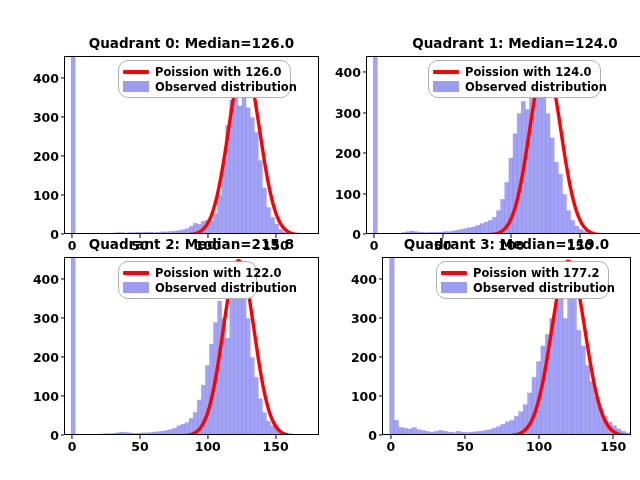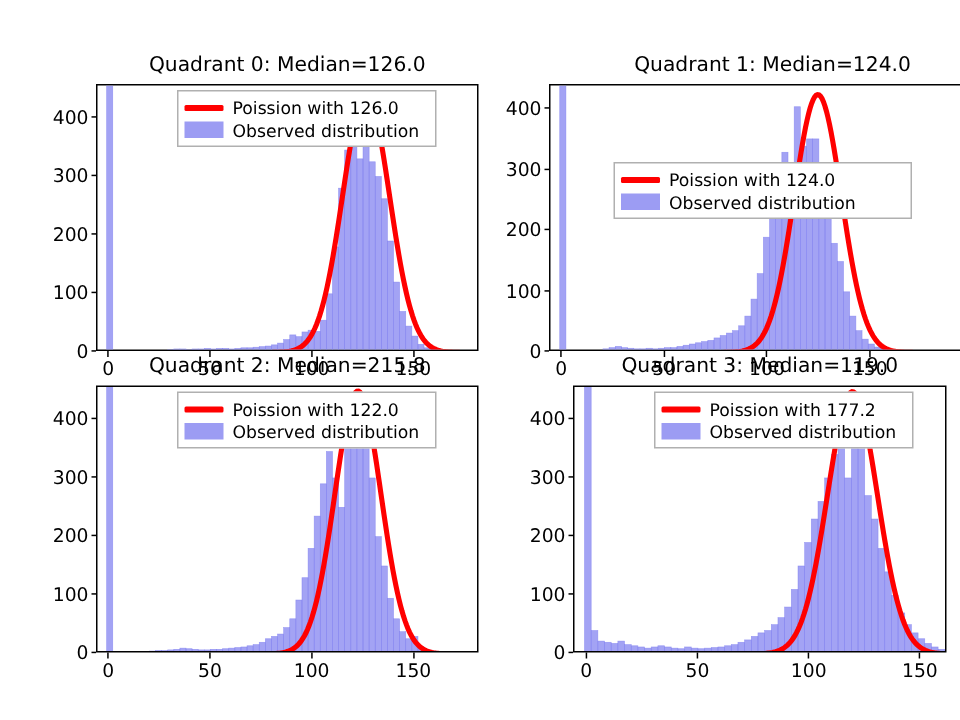--- a/index.html
+++ b/index.html
@@ -9,21 +9,21 @@
     overflow:hidden;position:relative;
   }
   #figure{position:relative;width:640px;height:480px;}
 
   .suptitle{
     position:absolute;top:4px;left:0;width:640px;
     text-align:center;font-size:14.5px;color:#000;
     white-space:nowrap;letter-spacing:0px;
   }
 
-  .axes{position:absolute;}
+  .axes{position:absolute;font-weight:bold;}
   .axes .frame{
     position:absolute;left:0;top:0;width:100%;height:100%;
     border:1.1px solid #000;box-sizing:border-box;
     background:#fff;overflow:hidden;
   }
   .axtitle{
     position:absolute;left:0;width:100%;text-align:center;
     font-size:13.5px;color:#000;top:-21px;white-space:nowrap;
   }
   .ytick{
@@ -41,21 +41,21 @@
     background:#000;transform:translateY(-50%);
   }
   .tickmark-x{
     position:absolute;top:100%;height:3.5px;width:1.1px;
     background:#000;transform:translateX(-50%);
   }
   .plotsvg{position:absolute;left:0;top:0;}
 
   .legend{
     position:absolute;background:#fff;border:0.8px solid #b0b0b0;
-    border-radius:0;padding:3px 5px 3px 4px;
+    border-radius:10px;padding:3px 5px 3px 4px;
     box-sizing:border-box;z-index:5;
   }
   .legend-row{display:flex;align-items:center;height:15px;}
   .legend-swatch{width:26px;height:12px;margin-right:6px;flex:none;
     display:flex;align-items:center;justify-content:center;}
   .sw-line{width:26px;height:4px;background:#ff0000;border-radius:1px;}
   .sw-patch{width:26px;height:11px;background:#8080f0;opacity:.78;}
   .legend-label{font-size:11.5px;color:#000;white-space:nowrap;}
 </style>
 </head>
@@ -255,21 +255,21 @@
     <div class="ticks-x" id="tx1">
         <div class="xtick" style="left: 8.22581px;">0</div>
         <div class="tickmark-x" style="left: 8.22581px;"></div>
         <div class="xtick" style="left: 76.7742px;">50</div>
         <div class="tickmark-x" style="left: 76.7742px;"></div>
         <div class="xtick" style="left: 145.323px;">100</div>
         <div class="tickmark-x" style="left: 145.323px;"></div>
         <div class="xtick" style="left: 213.871px;">150</div>
         <div class="tickmark-x" style="left: 213.871px;"></div>
       </div>
-    <div class="legend" id="lg1" style="left:43px;top:4px;width:199px;margin-top:48px;">
+    <div class="legend" id="lg1" style="left:62px;top:4px;width:173px;">
       <div class="legend-row">
         <span class="legend-swatch">
             <span class="sw-line"></span>
           </span>
         <span class="legend-label">Poission with 124.0</span>
       </div>
       <div class="legend-row">
         <span class="legend-swatch">
             <span class="sw-patch"></span>
           </span>
@@ -362,21 +362,21 @@
     <div class="ticks-x" id="tx2">
         <div class="xtick" style="left: 8.1383px;">0</div>
         <div class="tickmark-x" style="left: 8.1383px;"></div>
         <div class="xtick" style="left: 75.9574px;">50</div>
         <div class="tickmark-x" style="left: 75.9574px;"></div>
         <div class="xtick" style="left: 143.777px;">100</div>
         <div class="tickmark-x" style="left: 143.777px;"></div>
         <div class="xtick" style="left: 211.596px;">150</div>
         <div class="tickmark-x" style="left: 211.596px;"></div>
       </div>
-    <div class="legend" id="lg2" style="left:54px;top:4px;width:173px;text-align:center;">
+    <div class="legend" id="lg2" style="left:54px;top:4px;width:139px;text-align:center;">
       <div class="legend-row">
         <span class="legend-swatch">
             <span class="sw-line"></span>
           </span>
         <span class="legend-label">Poission with 122.0</span>
       </div>
       <div class="legend-row">
         <span class="legend-swatch">
             <span class="sw-patch"></span>
           </span>

